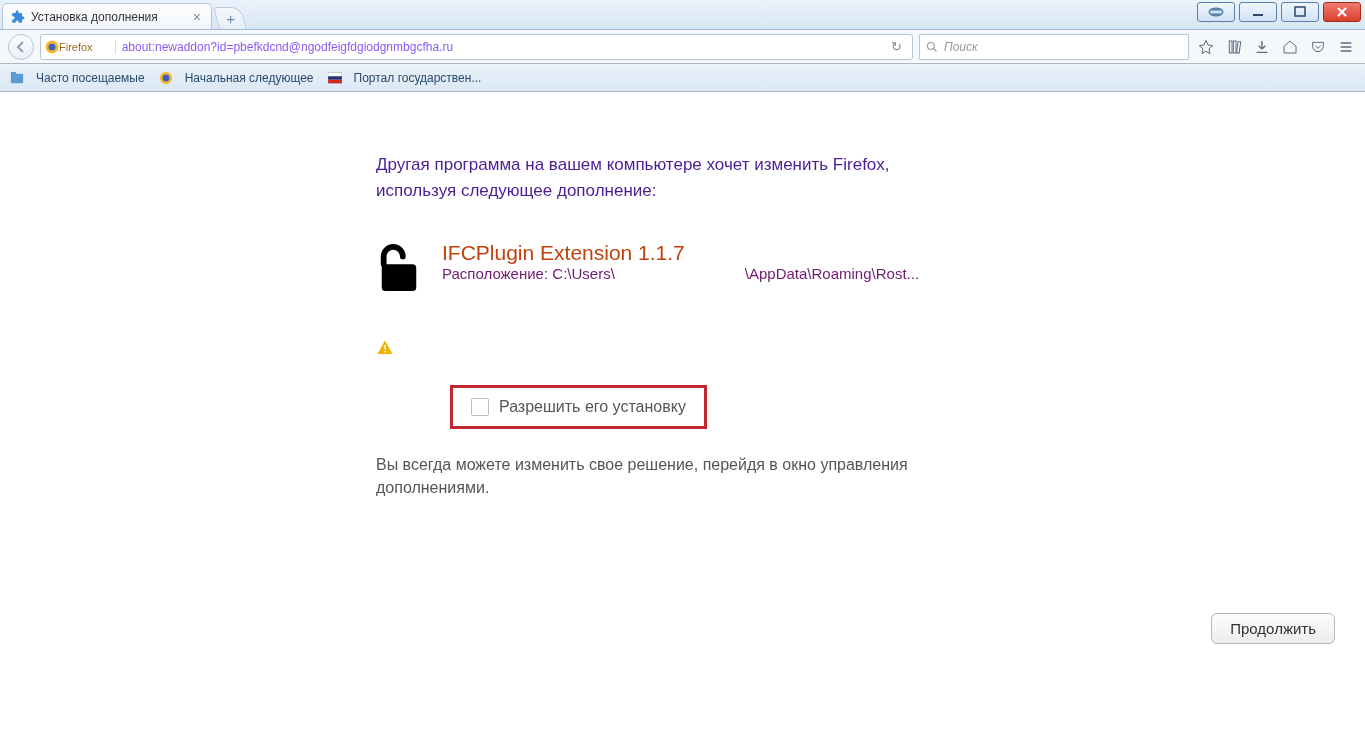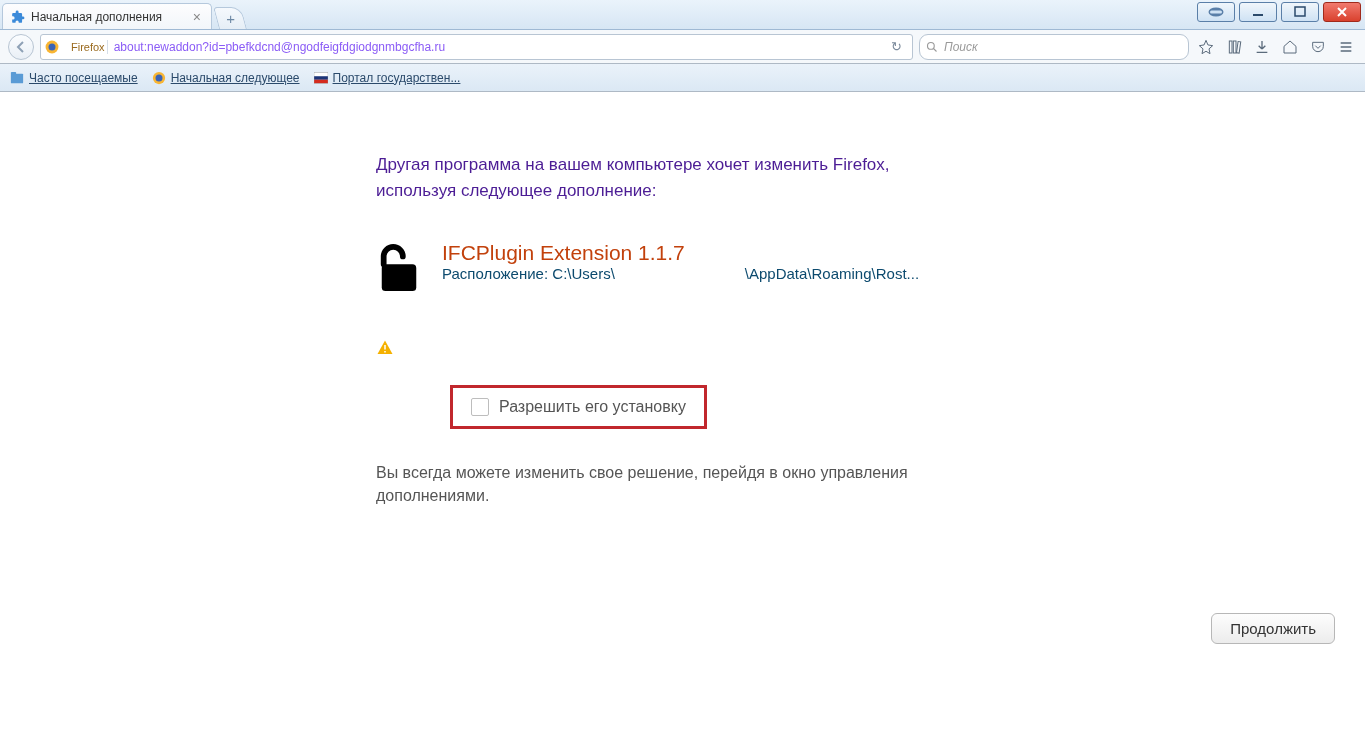--- a/index.html
+++ b/index.html
@@ -37,61 +37,61 @@
   
   .navrow{
     height:34px;background:#f5f8fb;border-bottom:1px solid #aeb9c5;display:flex;align-items:center; gap:6px; padding:0 8px;
   }
   .navrow .backbtn{
     width:26px;height:26px;border:1px solid #b8c5d3;border-radius:50%;display:flex;align-items:center;justify-content:center;color:#8ea1b6;background:linear-gradient(#fbfdff,#e9eff6);font-size:14px;
   }
   .addr{
     flex:1; height:26px; border:1px solid #b8c5d3; border-radius:3px; background:#fff; display:flex;align-items:center; padding:0 4px; gap:6px; font-size:12px;color:#333;
   }
-  .identity{display:flex;align-items:center;gap:12px;color:#9a6a1e; font-size:11px; border-right:1px solid #d6dee8; padding-right:2px;}
+  .identity{display:flex;align-items:center;gap:0;color:#9a6a1e; font-size:11px; border-right:1px solid #d6dee8; padding-right:22px;}
   .identity svg{width:14px;height:14px;}
   .addrtext{flex:1; color:#8b5cf6;}
   .reload{color:#7c8b9c;font-size:13px; padding:0 6px;cursor:pointer;}
-  .searchbox{width:270px;height:26px;border:1px solid #b8c5d3;border-radius:9px;background:#fff;display:flex;align-items:center;padding:0 6px;gap:6px;color:#9a9a9a;font-size:12px;font-style:italic;}
+  .searchbox{width:270px;height:26px;border:1px solid #b8c5d3;border-radius:1px;background:#fff;display:flex;align-items:center;padding:0 6px;gap:6px;color:#9a9a9a;font-size:12px;font-style:italic;}
   .searchbox svg{width:12px;height:12px;fill:#9a9a9a;}
   .toolbtn{width:22px;height:22px;display:flex;align-items:center;justify-content:center;color:#5b6b7c;cursor:pointer;}
   .toolbtn svg{width:16px;height:16px;fill:#5b6b7c;}
 
   
   .bkbar{height:28px;background:linear-gradient(#eaf2fa,#dbe8f4);border-bottom:1px solid #aeb9c5;display:flex;align-items:center;gap:14px;padding:0 10px;font-size:12px;color:#1b4b9c;}
-  .bkitem{display:flex;gap:5px;cursor:pointer;color:#2b4a6b;text-decoration:underline;}
+  .bkitem{display:flex;gap:12px;cursor:pointer;color:#2b4a6b;}
   .bkitem svg{width:14px;height:14px;}
 
   
   .content{background:#fff; height:calc(729px - 30px - 34px - 28px); position:relative;}
   .inner{width:620px; margin-left:376px; padding-top:60px; color:#333;}
   .lead{font-size:17px;color:#4c1d95;line-height:1.5;}
   .plugin{display:flex;gap:20px;margin-top:38px;}
   .lockicon{width:46px;flex:none;}
   .pluginname{font-size:21px;color:#c2410c;}
-  .pluginloc{font-size:15px;color:#0c4a6e;}
+  .pluginloc{font-size:15px;color:#701a75;}
   .pluginloc .gap{display:inline-block;width:130px;}
   .warn{display:flex;gap:10px;margin-top:38px;font-size:15px;color:#444;line-height:1.45;}
   .warn-icon{flex:none;width:18px;margin-top:2px;}
   .allowrow{margin-top:22px;margin-left:74px;}
   .allowbox{display:inline-flex;align-items:flex-end;gap:10px;padding:10px 18px;border:3px solid #c1272d;font-size:16px;color:#555;}
   .allowbox .cb{width:18px;height:18px;border:1px solid #bdbdbd;border-radius:2px;background:#fff;}
-  .note{margin-top:32px;font-size:16px;color:#555;line-height:1.45;}
+  .note{margin-top:24px;font-size:16px;color:#555;line-height:1.45;}
   .continue{position:absolute;right:30px;bottom:85px;}
   .continue button{font-size:15px;color:#333;padding:6px 18px;background:linear-gradient(#fdfdfd,#ececec);border:1px solid #b7b7b7;border-radius:6px;cursor:pointer;}
 </style>
 </head>
 <body>
 
 <div class="titlebar">
   <div class="tab">
     <svg class="puzzle" viewBox="0 0 24 24">
         <path fill="#3b8ad9" d="M20.5 11H19V7a2 2 0 0 0-2-2h-4V3.5a2.5 2.5 0 0 0-5 0V5H4a2 2 0 0 0-2 2v3.8h1.5a2.7 2.7 0 0 1 0 5.4H2V20a2 2 0 0 0 2 2h3.8v-1.5a2.7 2.7 0 0 1 5.4 0V22H17a2 2 0 0 0 2-2v-4h1.5a2.5 2.5 0 0 0 0-5Z"></path>
       </svg>
-    <span>Начальная дополнения</span>
+    <span>Установка дополнения</span>
     <span class="tab-close">×</span>
   </div>
   <div class="newtab">
       <span>+</span>
     </div>
   <div class="win-controls">
     <div class="wc ff">
       <svg width="18" height="12" viewBox="0 0 24 16">
           <path fill="#5a7fa8" d="M2 8a10 6 0 0 1 20 0 10 6 0 0 1-20 0Z"></path>
           <rect x="4" y="6" width="16" height="4" rx="2" fill="#cfe2f4"></rect>

